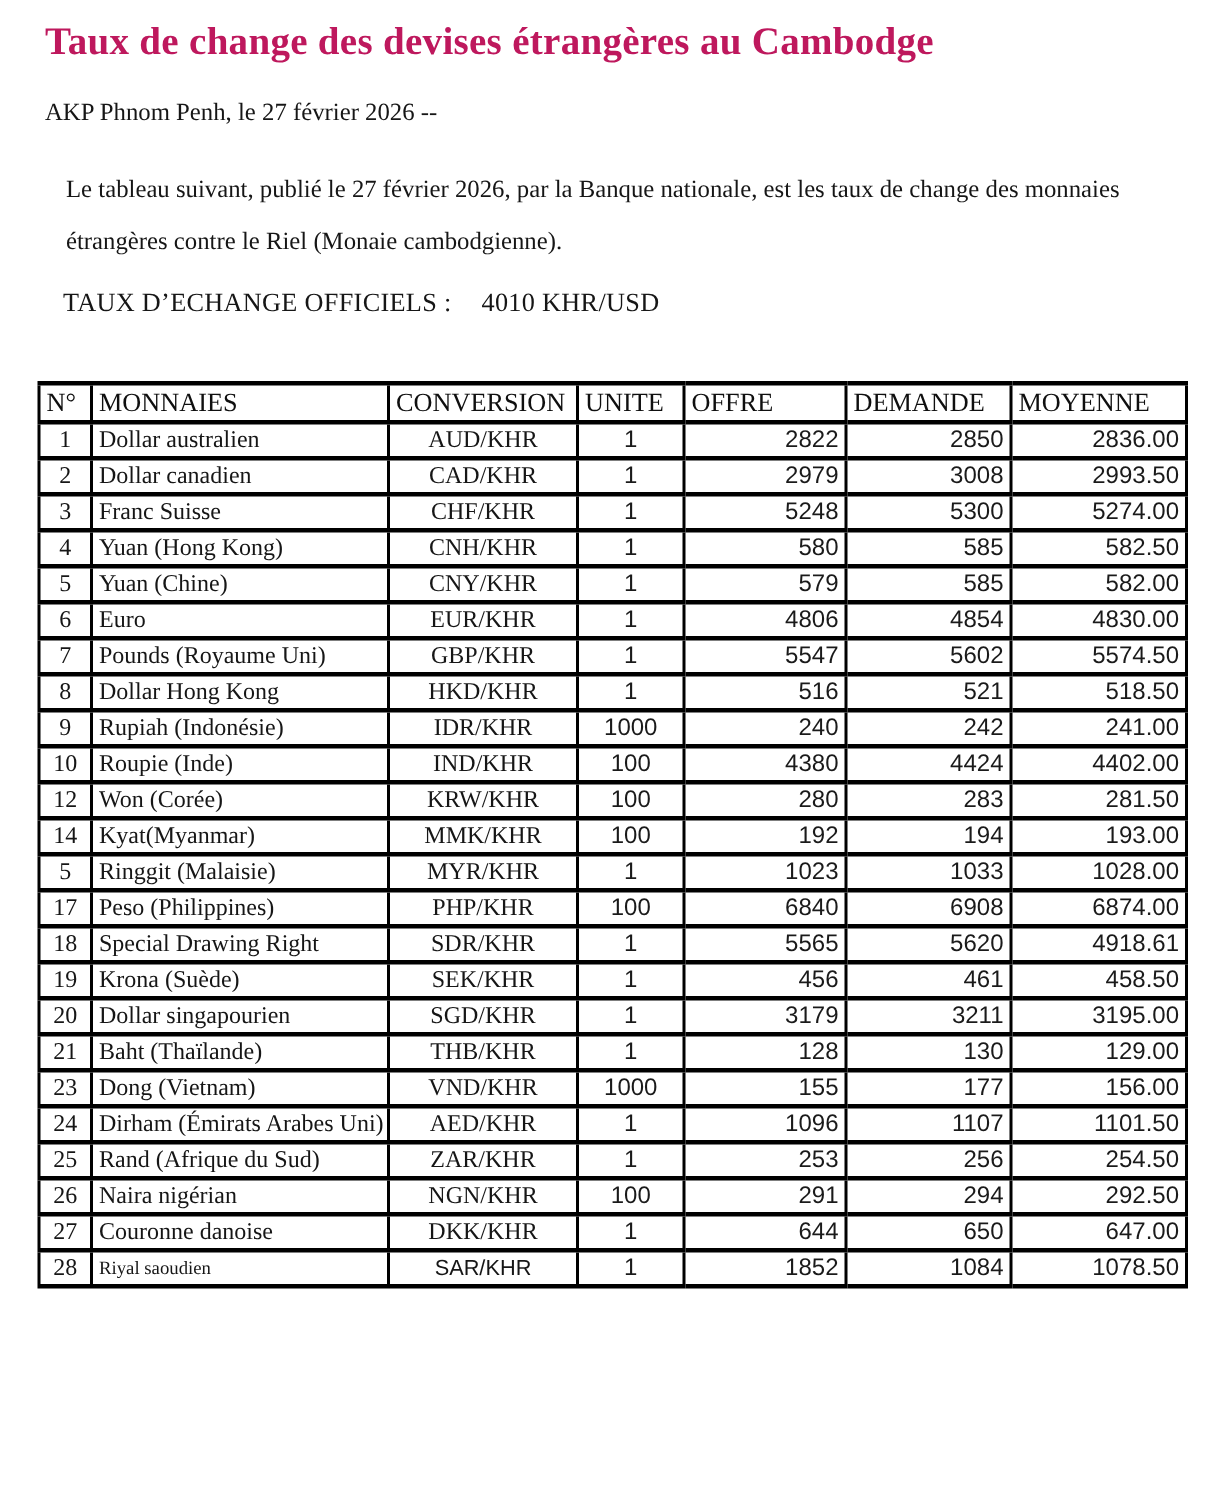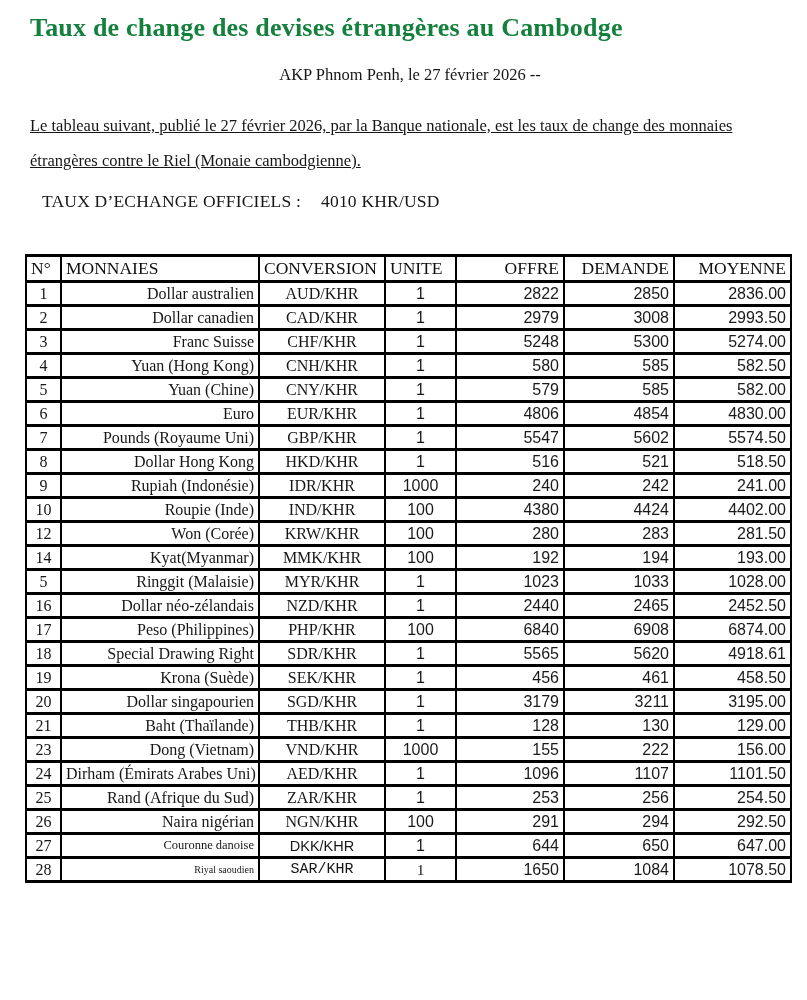--- a/index.html
+++ b/index.html
@@ -16,34 +16,32 @@
   }
   .page {
     padding: 12px 17px 0 30px;
   }
   .title {
     margin: 0;
     font-size: 26px;
     font-weight: bold;
     letter-spacing: 0.2px;
     line-height: 32px;
-    color: #15803d;
+    color: #be185d;
   }
   .dateline {
     margin: 20px 0 16px 0;
     font-size: 16.5px;
     line-height: 22px;
-    text-align: center;
   }
   .intro {
-    margin: 22px 0 0 0;
+    margin: 22px 0 0 14px;
     width: 762px;
     font-size: 16.5px;
     line-height: 35px;
-    text-decoration: underline;
   }
   .rate-line {
     margin: 12px 0 0 12px;
     font-size: 17.5px;
     line-height: 22px;
     letter-spacing: 0.2px;
   }
   .rate-value {
     margin-left: 20px;
   }
@@ -67,24 +65,24 @@
     font-size: 17.5px;
     height: 23px;
     color: #0f0f0f;
   }
   .rates tbody td {
     height: 21px;
     font-size: 16px;
   }
   
   .h-num, .h-name, .h-code, .h-unit { text-align: left; }
-  .h-offre, .h-demande, .h-moyenne { text-align: right; padding-right: 7px; }
+  .h-offre, .h-demande, .h-moyenne { text-align: left; padding-right: 7px; }
   
   .c-num  { text-align: center; font-size: 16px; }
-  .c-name { text-align: right; padding-left: 5px; }
+  .c-name { text-align: left; padding-left: 5px; }
   .c-code { text-align: center; }
   .c-unit, .c-offre, .c-demande, .c-moyenne {
     font-family: "Liberation Sans", "DejaVu Sans", sans-serif;
     font-size: 15px;
     color: #1a1a1a;
   }
   .c-unit { text-align: center; }
   .c-offre, .c-demande, .c-moyenne { text-align: right; padding-right: 6px; }
   
   tbody tr:nth-child(24) .c-name { font-size: 12.5px; }
@@ -247,29 +245,20 @@
         <tr>
           <td class="c-num">5</td>
           <td class="c-name">Ringgit (Malaisie)</td>
           <td class="c-code">MYR/KHR</td>
           <td class="c-unit">1</td>
           <td class="c-offre">1023</td>
           <td class="c-demande">1033</td>
           <td class="c-moyenne">1028.00</td>
         </tr>
         <tr>
-          <td class="c-num">16</td>
-          <td class="c-name">Dollar néo-zélandais</td>
-          <td class="c-code">NZD/KHR</td>
-          <td class="c-unit">1</td>
-          <td class="c-offre">2440</td>
-          <td class="c-demande">2465</td>
-          <td class="c-moyenne">2452.50</td>
-        </tr>
-        <tr>
           <td class="c-num">17</td>
           <td class="c-name">Peso (Philippines)</td>
           <td class="c-code">PHP/KHR</td>
           <td class="c-unit">100</td>
           <td class="c-offre">6840</td>
           <td class="c-demande">6908</td>
           <td class="c-moyenne">6874.00</td>
         </tr>
         <tr>
           <td class="c-num">18</td>
@@ -306,21 +295,21 @@
           <td class="c-offre">128</td>
           <td class="c-demande">130</td>
           <td class="c-moyenne">129.00</td>
         </tr>
         <tr>
           <td class="c-num">23</td>
           <td class="c-name">Dong (Vietnam)</td>
           <td class="c-code">VND/KHR</td>
           <td class="c-unit">1000</td>
           <td class="c-offre">155</td>
-          <td class="c-demande">222</td>
+          <td class="c-demande">177</td>
           <td class="c-moyenne">156.00</td>
         </tr>
         <tr>
           <td class="c-num">24</td>
           <td class="c-name">Dirham (Émirats Arabes Uni)</td>
           <td class="c-code">AED/KHR</td>
           <td class="c-unit">1</td>
           <td class="c-offre">1096</td>
           <td class="c-demande">1107</td>
           <td class="c-moyenne">1101.50</td>
@@ -350,20 +339,20 @@
           <td class="c-unit">1</td>
           <td class="c-offre">644</td>
           <td class="c-demande">650</td>
           <td class="c-moyenne">647.00</td>
         </tr>
         <tr>
           <td class="c-num">28</td>
           <td class="c-name">Riyal saoudien</td>
           <td class="c-code">SAR/KHR</td>
           <td class="c-unit">1</td>
-          <td class="c-offre">1650</td>
+          <td class="c-offre">1852</td>
           <td class="c-demande">1084</td>
           <td class="c-moyenne">1078.50</td>
         </tr>
       </tbody>
   </table>
 
 </div>
 
 </body></html>

